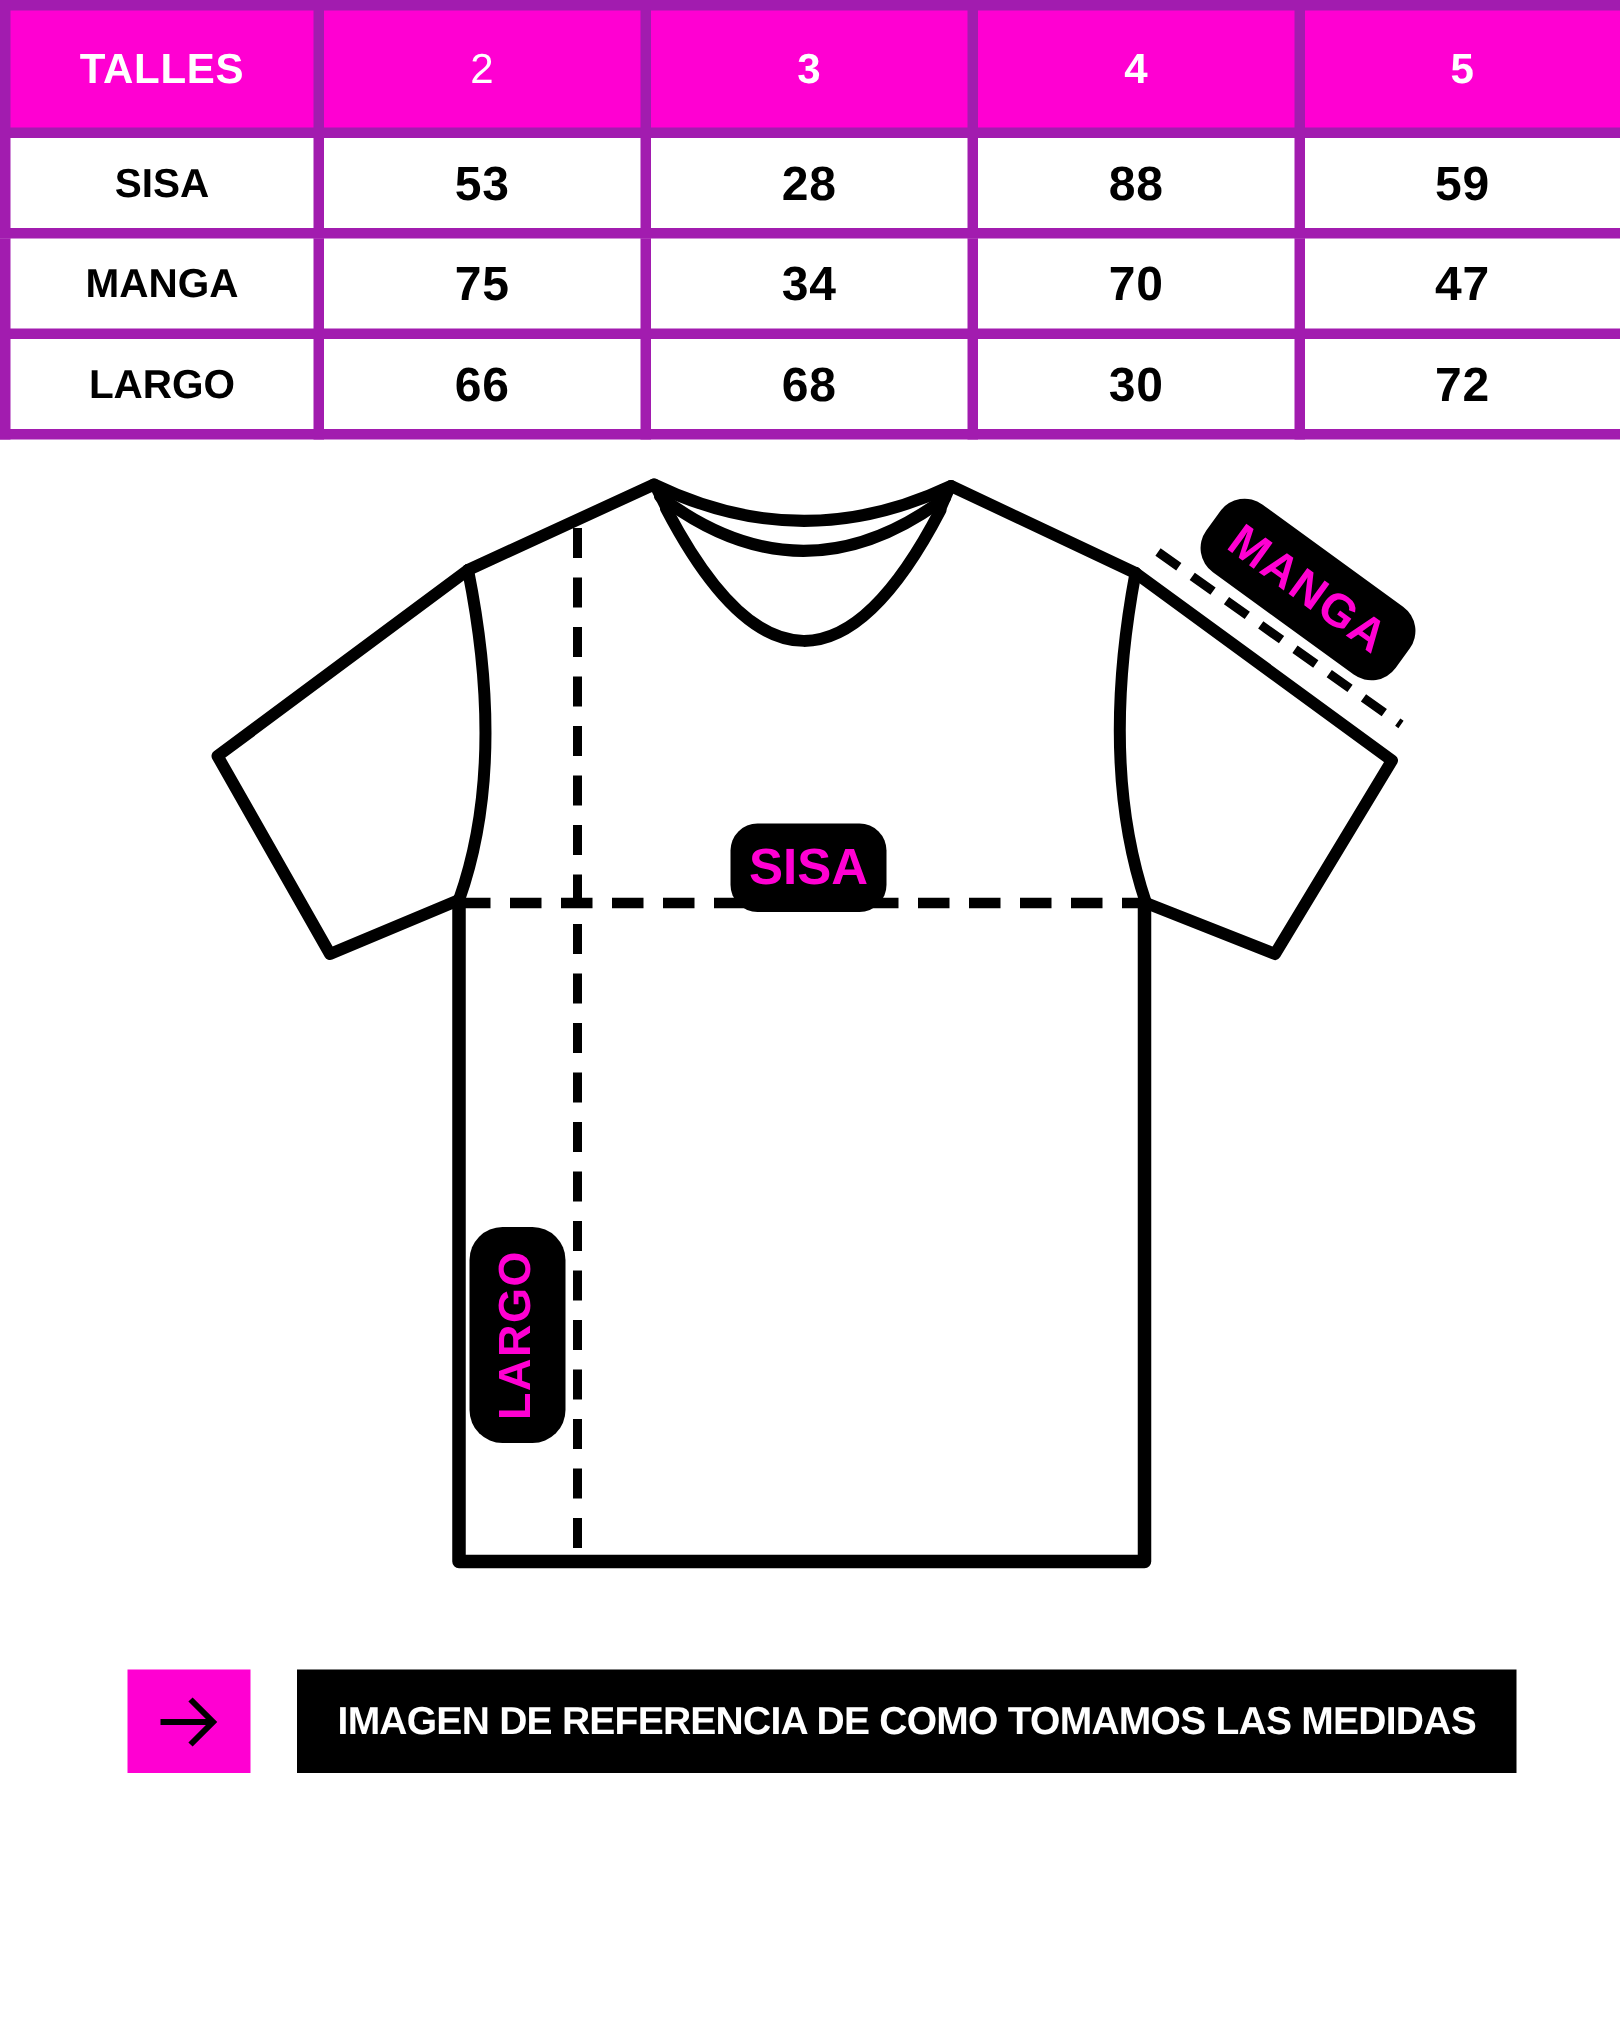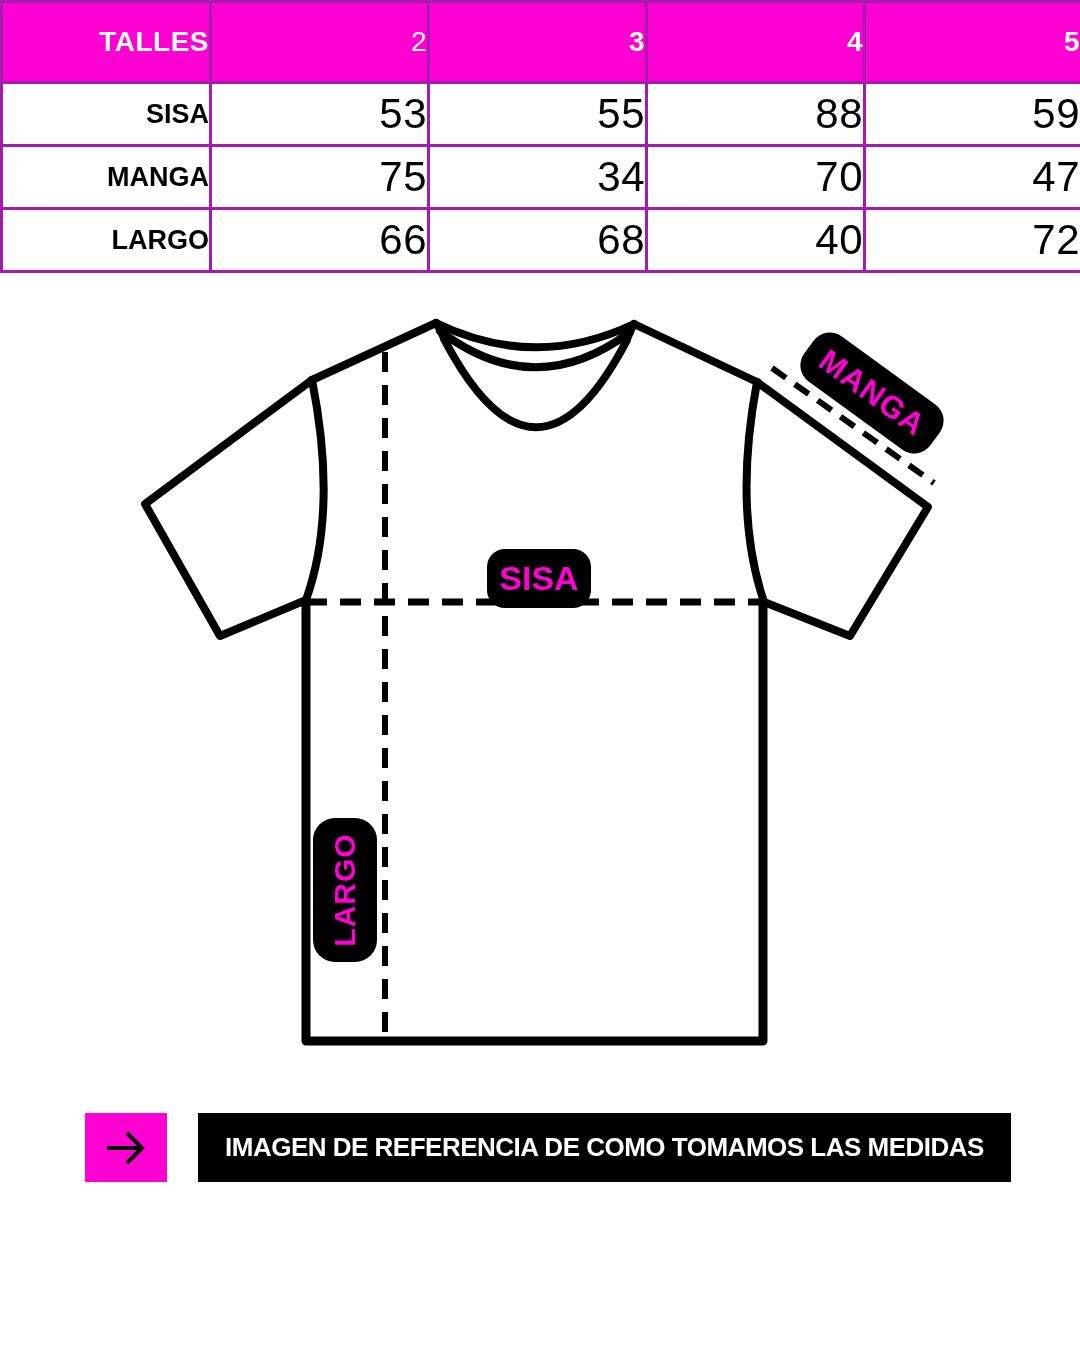--- a/index.html
+++ b/index.html
@@ -7,31 +7,31 @@
     position:relative;width:1080px;height:1350px;overflow:hidden;
     background:#fff;font-family:"Liberation Sans",sans-serif;
   }
 
   
   table.size-table{
     position:absolute;left:0;top:0;width:1080px;
     border-collapse:collapse;table-layout:fixed;
   }
   table.size-table td,table.size-table th{
-    border:3px solid #a21caf;text-align:right;vertical-align:middle;
+    border:7px solid #a21caf;text-align:center;vertical-align:middle;
     background:#fff;color:#000;padding:0;
   }
   table.size-table tr.head th{
     background:var(--color-magenta,#FF00D2);color:#fff;
     height:78px;font-size:28px;font-weight:700;letter-spacing:.5px;
   }
   table.size-table tr.head th.light{font-weight:400;}
   table.size-table tr.body td{height:60px;}
   td.row-label{font-weight:700;font-size:27px;}
-  td.num{font-weight:400;font-size:42px;letter-spacing:.5px;}
+  td.num{font-weight:700;font-size:32px;letter-spacing:.5px;}
 
   
   svg.shirt{position:absolute;left:0;top:0;}
   .measure-label{
     position:absolute;background:#000;color:var(--color-magenta,#FF00D2);
     display:flex;align-items:center;justify-content:center;
     font-weight:700;border-radius:18px;
   }
   .label-sisa{left:487px;top:549px;width:104px;height:59px;font-size:34px;}
   .label-largo{left:313px;top:818px;width:64px;height:144px;border-radius:22px;font-size:30px;}
@@ -70,36 +70,36 @@
         <tr class="head">
       <th>TALLES</th>
       <th class="light">2</th>
       <th>3</th>
       <th>4</th>
       <th>5</th>
     </tr>
     <tr class="body">
       <td class="row-label">SISA</td>
       <td class="num">53</td>
-      <td class="num">55</td>
+      <td class="num">28</td>
       <td class="num">88</td>
       <td class="num">59</td>
     </tr>
     <tr class="body">
       <td class="row-label">MANGA</td>
       <td class="num">75</td>
       <td class="num">34</td>
       <td class="num">70</td>
       <td class="num">47</td>
     </tr>
     <tr class="body">
       <td class="row-label">LARGO</td>
       <td class="num">66</td>
       <td class="num">68</td>
-      <td class="num">40</td>
+      <td class="num">30</td>
       <td class="num">72</td>
     </tr>
   </tbody>
     </table>
 
   <svg class="shirt" width="1080" height="1350" viewBox="0 0 1080 1350" fill="none" stroke="#000">
 
     <path d="M436,323 L312,380 M634,324 L757,382" stroke-width="8" stroke-linecap="round"></path>
 
     <path d="M312,380 L145,504 L220,636 L306,600" stroke-width="8" stroke-linejoin="round" stroke-linecap="round"></path>

